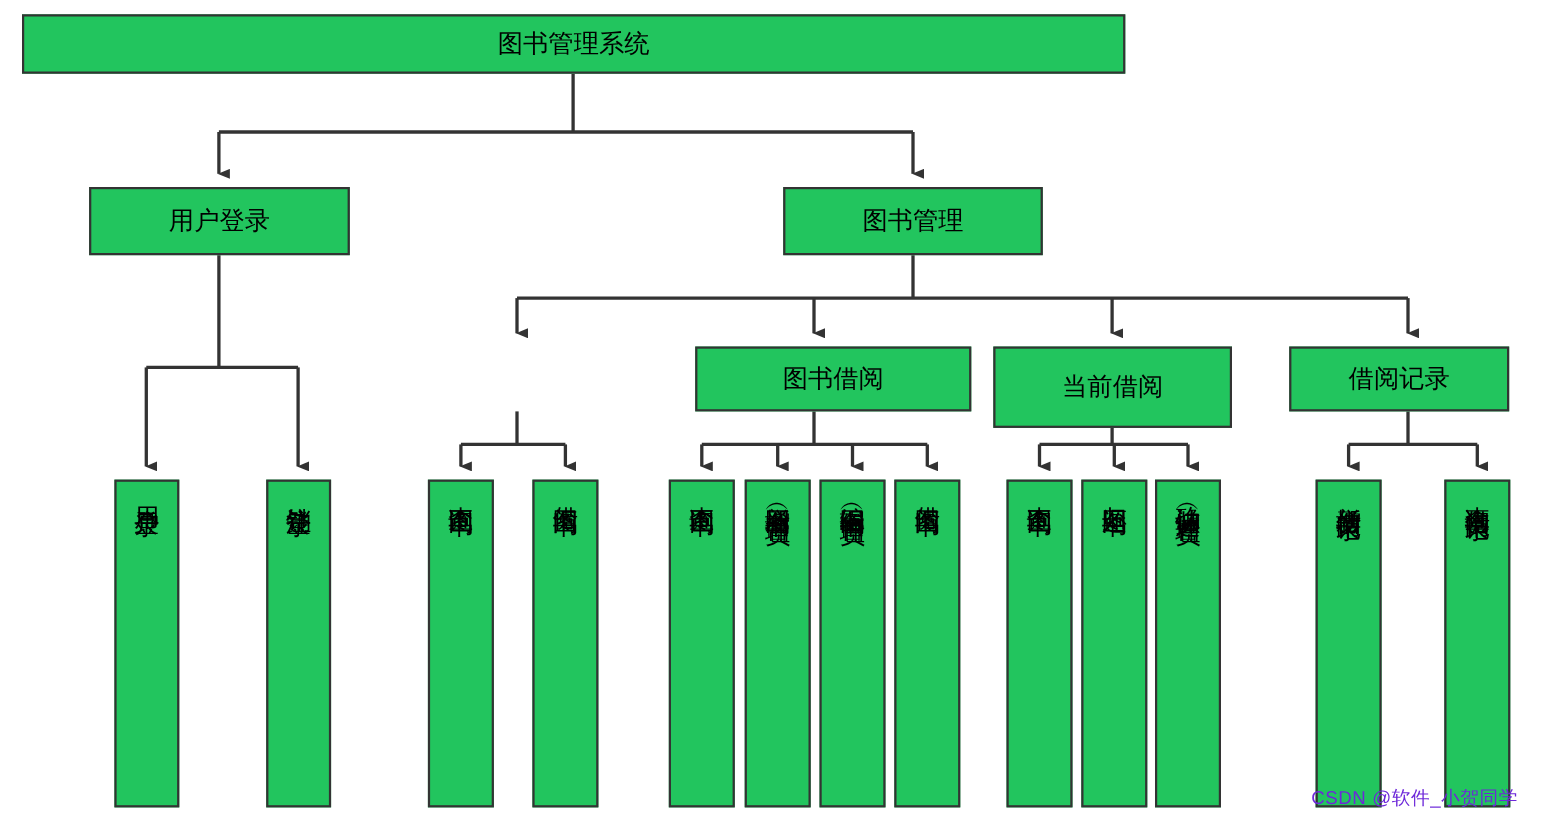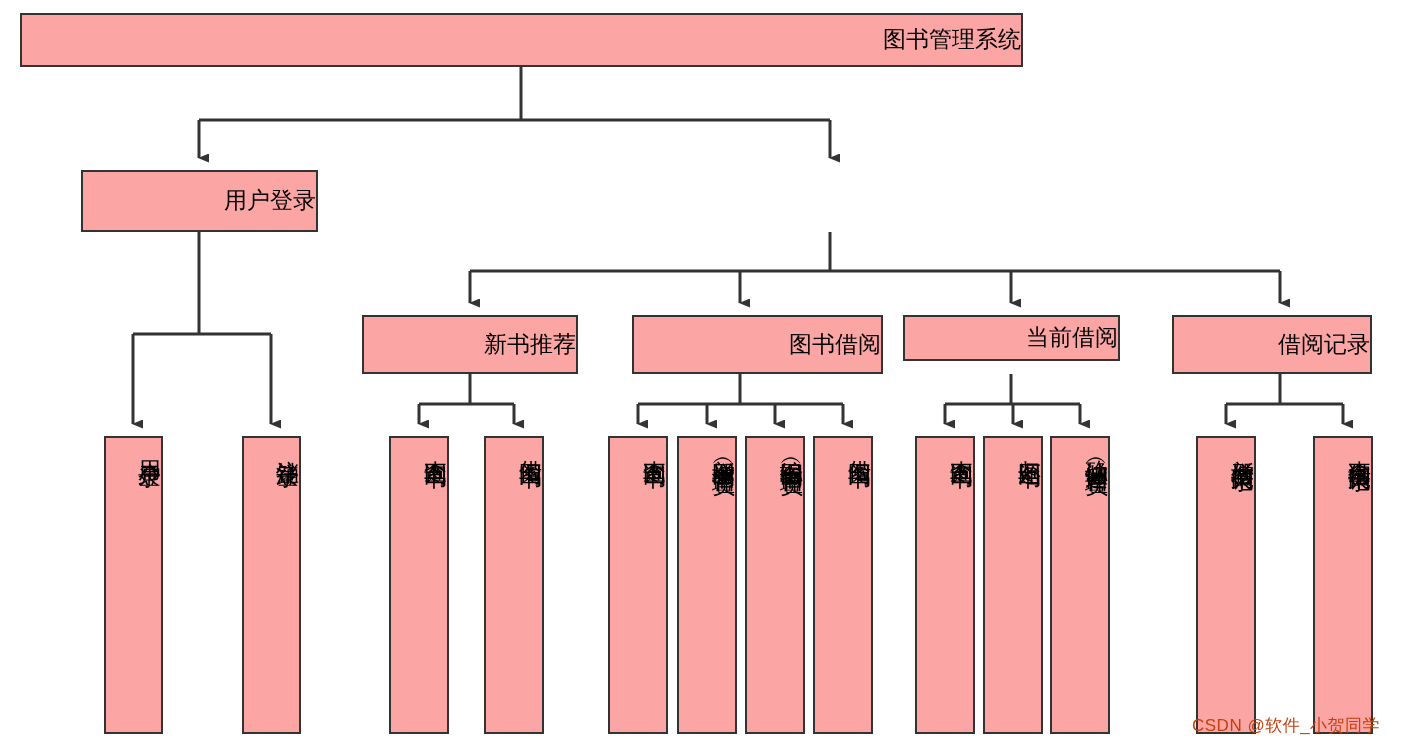--- a/index.html
+++ b/index.html
@@ -21,25 +21,25 @@
     position: absolute;
     left: 0;
     top: 0;
     width: 1405px;
     height: 747px;
     pointer-events: none;
   }
   .node {
     position: absolute;
     box-sizing: border-box;
-    background: #fca5a5;
+    background: #22c55e;
     border: 2px solid #333333;
     display: flex;
     align-items: center;
-    justify-content: flex-end;
+    justify-content: center;
     z-index: 2;
   }
   .node-label {
     color: #000000;
     text-align: center;
     line-height: 1.18;
     white-space: nowrap;
   }
   .node.horizontal .node-label {
     font-size: 23px;
@@ -57,21 +57,21 @@
     font-size: 23px;
     letter-spacing: 2px;
     line-height: 1;
     white-space: pre;
   }
   #watermark {
     position: absolute;
     left: 1192px;
     top: 714px;
     font-size: 17px;
-    color: #c2410c;
+    color: #6d28d9;
     letter-spacing: 0.5px;
     z-index: 5;
     white-space: nowrap;
   }
 </style>
 </head>
 <body>
 
 <div id="diagram-root">
 
@@ -125,28 +125,28 @@
     </g>
   </svg>
 
   <div class="node root horizontal" style="left:20px; top:13px; width:1003px; height:54px;">
     <span class="node-label">图书管理系统</span>
   </div>
 
   <div class="node horizontal" style="left:81px; top:170px; width:237px; height:62px;">
     <span class="node-label">用户登录</span>
   </div>
+  <div class="node horizontal" style="left:712px; top:170px; width:236px; height:62px;">
+    <span class="node-label">图书管理</span>
+  </div>
 
-  <div class="node horizontal" style="left:362px; top:315px; width:216px; height:59px;">
-    <span class="node-label">新书推荐</span>
-  </div>
   <div class="node horizontal" style="left:632px; top:315px; width:251px; height:59px;">
     <span class="node-label">图书借阅</span>
   </div>
-  <div class="node horizontal" style="left:903px; top:315px; width:217px; height:46px;">
+  <div class="node horizontal" style="left:903px; top:315px; width:217px; height:74px;">
     <span class="node-label">当前借阅</span>
   </div>
   <div class="node horizontal" style="left:1172px; top:315px; width:200px; height:59px;">
     <span class="node-label">借阅记录</span>
   </div>
 
   <div class="node vertical" style="left:104px; top:436px; width:59px; height:298px;">
     <span class="node-label">用户登录</span>
   </div>
   <div class="node vertical" style="left:242px; top:436px; width:59px; height:298px;">

